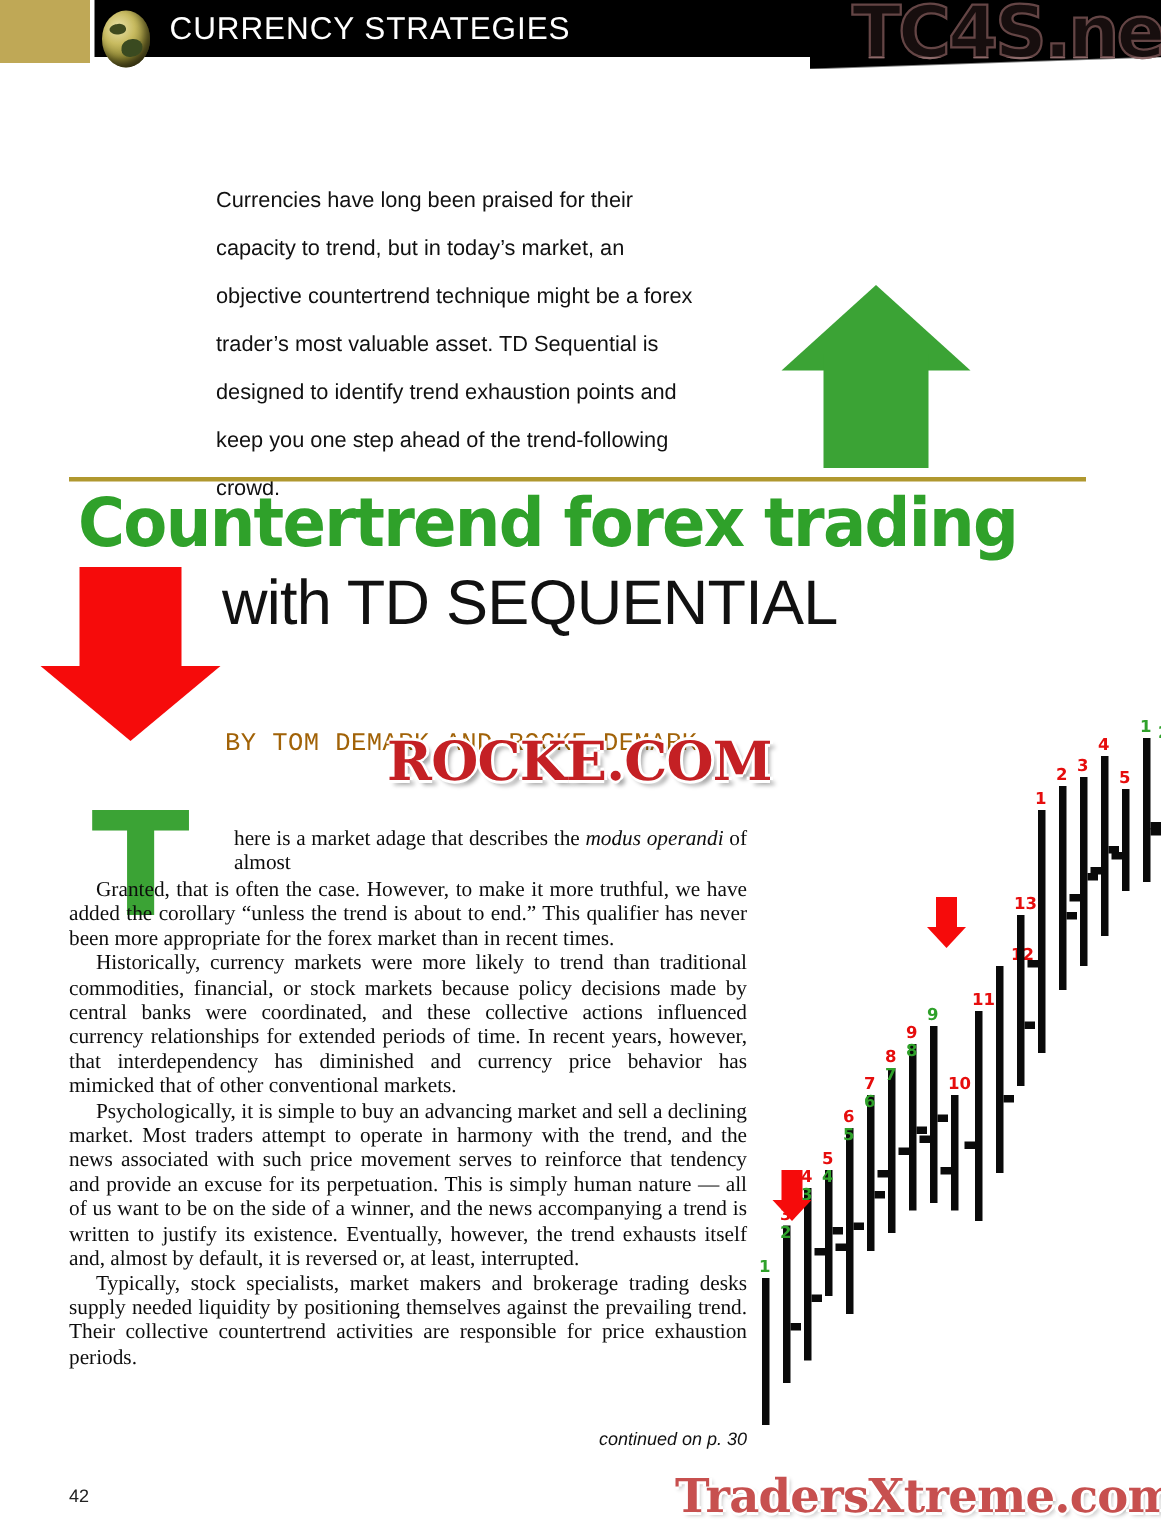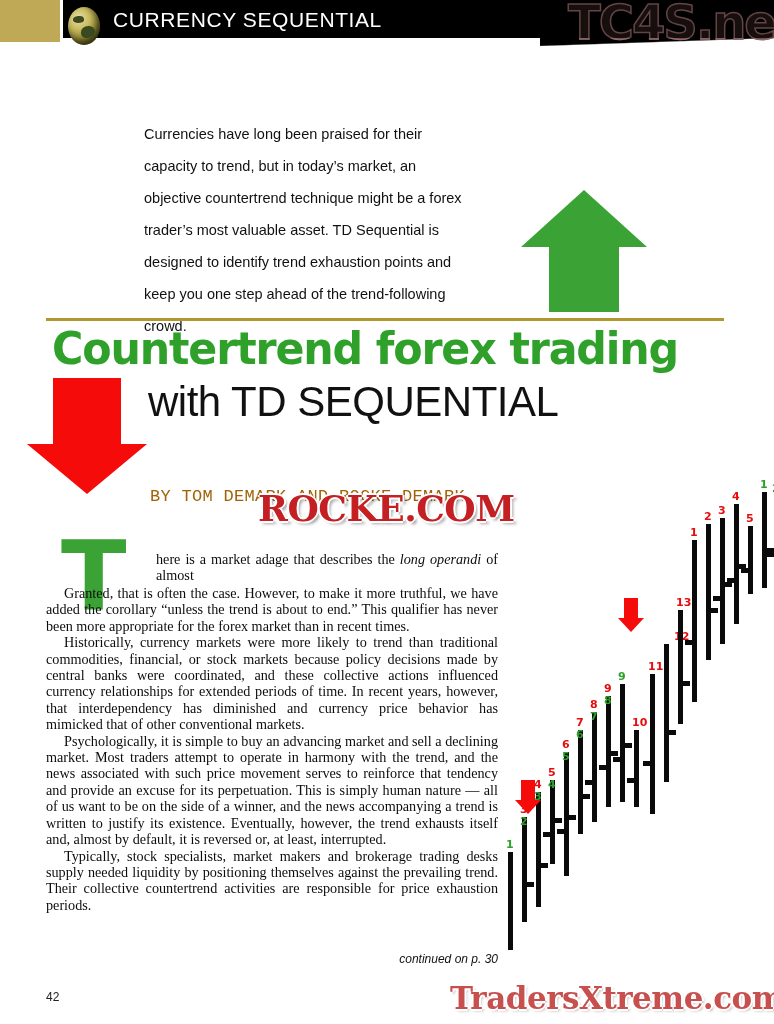--- a/index.html
+++ b/index.html
@@ -313,21 +313,21 @@
   }
 </style>
 </head>
 <body>
 
 <div id="header-band">
   <div id="header-gold-block"></div>
   <div id="header-black-bar"></div>
   <div id="header-black-taper"></div>
   <div id="header-globe"></div>
-  <div id="header-title">CURRENCY SEQUENTIAL</div>
+  <div id="header-title">CURRENCY STRATEGIES</div>
 </div>
 <div id="header-watermark">TC4S.net</div>
 <div id="header-watermark-lower">TC4S.net</div>
 
 <div id="deck">Currencies have long been praised for their capacity to trend, but in today’s market, an objective countertrend technique might be a forex trader’s most valuable asset. TD Sequential is designed to identify trend exhaustion points and keep you one step ahead of the trend-following crowd.</div>
 
 <div id="green-arrow">
   <div class="head"></div>
   <div class="shaft"></div>
 </div>
@@ -340,21 +340,21 @@
   <div class="shaft"></div>
   <div class="head"></div>
 </div>
 
 <div id="byline">BY TOM DEMARK AND ROCKE DEMARK</div>
 <div id="dlsub-watermark">ROCKE.COM</div>
 
 <div id="dropcap">T</div>
 
 <div id="body-col">
-  <p class="first"><span>here is a market adage that describes the </span><em>long operandi</em><span> of almost</span></p>
+  <p class="first"><span>here is a market adage that describes the </span><em>modus operandi</em><span> of almost</span></p>
   <p>Granted, that is often the case. However, to make it more truthful, we have added the corollary “unless the trend is about to end.” This qualifier has never been more appropriate for the forex market than in recent times.</p>
   <p>Historically, currency markets were more likely to trend than traditional commodities, financial, or stock markets because policy decisions made by central banks were coordinated, and these collective actions influenced currency relationships for extended periods of time. In recent years, however, that interdependency has diminished and currency price behavior has mimicked that of other conventional markets.</p>
   <p>Psychologically, it is simple to buy an advancing market and sell a declining market. Most traders attempt to operate in harmony with the trend, and the news associated with such price movement serves to reinforce that tendency and provide an excuse for its perpetuation. This is simply human nature — all of us want to be on the side of a winner, and the news accompanying a trend is written to justify its existence. Eventually, however, the trend exhausts itself and, almost by default, it is reversed or, at least, interrupted.</p>
   <p>Typically, stock specialists, market makers and brokerage trading desks supply needed liquidity by positioning themselves against the prevailing trend. Their collective countertrend activities are responsible for price exhaustion periods.</p>
 </div>
 
 <div id="continued">continued on p. 30</div>
 <div id="page-number">42</div>
 <div id="footer-watermark">TradersXtreme.com</div>
 

